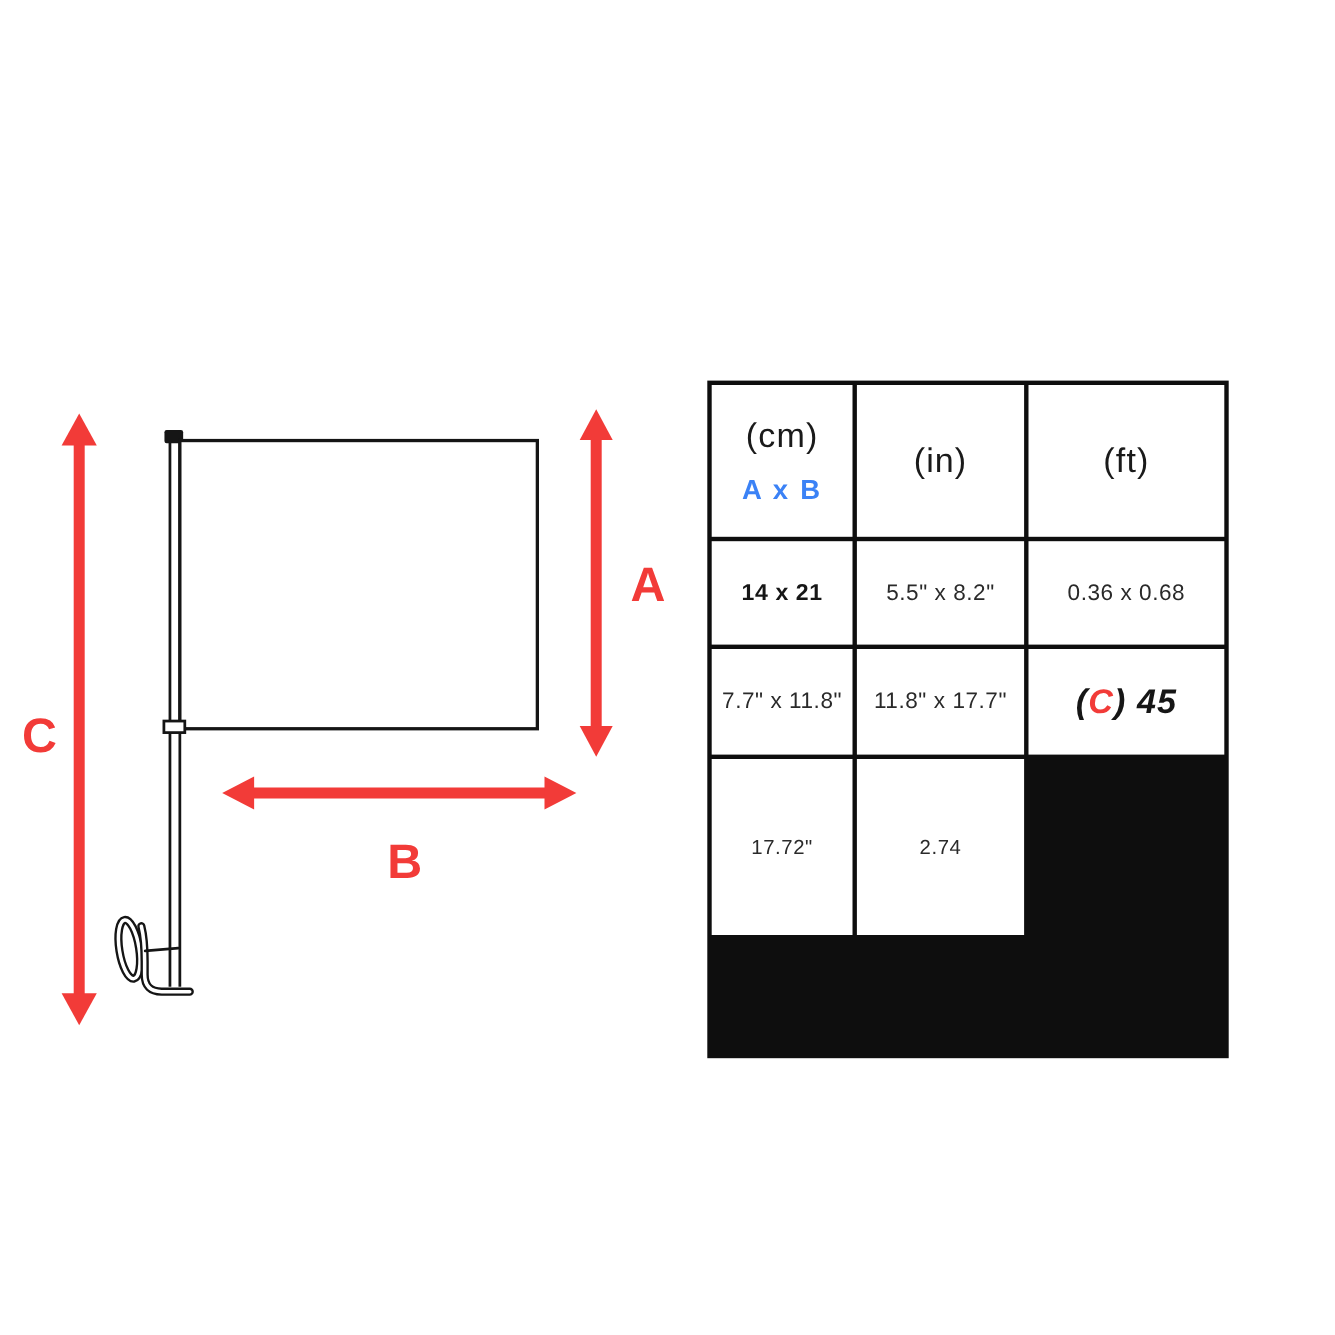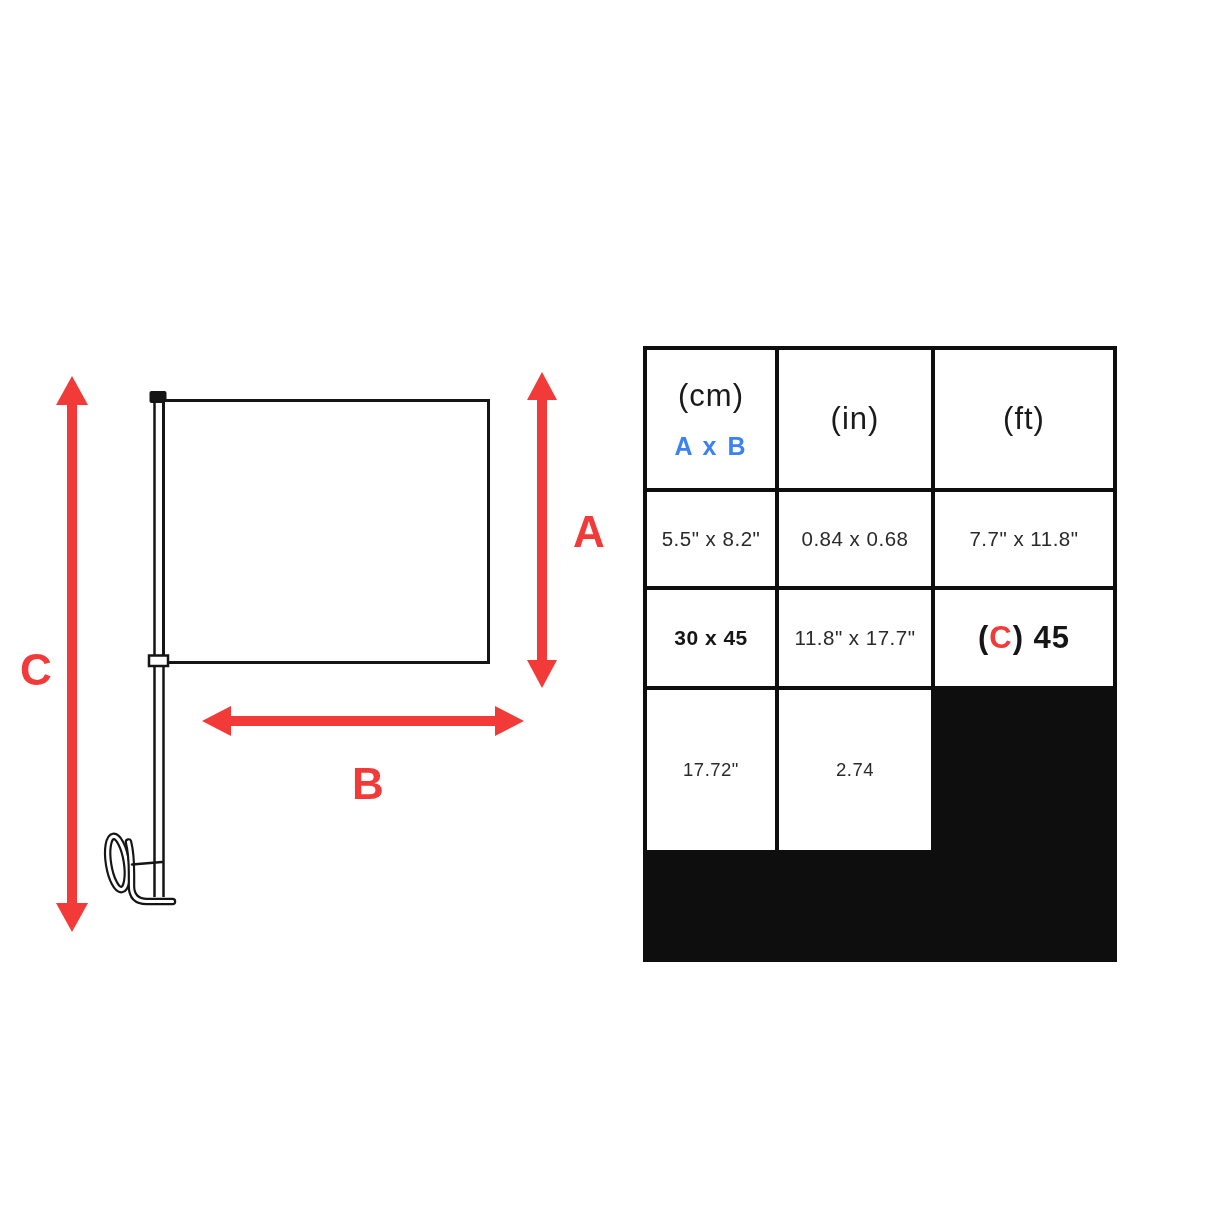--- a/index.html
+++ b/index.html
@@ -45,21 +45,21 @@
     justify-content:center;
     text-align:center;
     color:#1e1e1e;
   }
   .hdr-cm { flex-direction:column; gap:18px; }
   .unit-txt { font-size:31px; color:#1a1a1a; letter-spacing:1px; }
   .axb-txt  { font-size:25px; font-weight:bold; color:#3b82f6; letter-spacing:2px; }
   .dim-txt  { font-size:21px; font-weight:bold; color:#161616; letter-spacing:0.5px; }
   .val-txt  { font-size:20.5px; color:#2a2a2a; letter-spacing:0.5px; }
   .val-sm   { font-size:18.5px; }
-  .c-row-txt { font-size:31px; font-weight:bold; color:#161616; letter-spacing:1px; }
+  .c-row-txt { font-size:31px; font-weight:bold; color:#161616; letter-spacing:1px;font-style:italic; }
   .c-red { color:#f23b38; }
 </style>
 </head>
 <body>
 
 <div class="canvas">
 
   <svg class="diagram" viewBox="0 0 1214 1214">
 
     <g fill="#f23b38" stroke="none">
@@ -110,33 +110,33 @@
       <div class="axb-txt">A x B</div>
     </div>
     <div class="cell">
       <span class="unit-txt">(in)</span>
     </div>
     <div class="cell">
       <span class="unit-txt">(ft)</span>
     </div>
 
     <div class="cell">
+      <span class="dim-txt">14 x 21</span>
+    </div>
+    <div class="cell">
       <span class="val-txt">5.5" x 8.2"</span>
     </div>
     <div class="cell">
-      <span class="val-txt">0.84 x 0.68</span>
+      <span class="val-txt">0.36 x 0.68</span>
     </div>
 
     <div class="cell">
       <span class="val-txt">7.7" x 11.8"</span>
     </div>
 
-    <div class="cell">
-      <span class="dim-txt">30 x 45</span>
-    </div>
     <div class="cell">
       <span class="val-txt">11.8" x 17.7"</span>
     </div>
 
     <div class="cell">
       <span class="c-row-txt"><span>(</span><span class="c-red">C</span><span>) 45</span></span>
     </div>
     <div class="cell">
       <span class="val-txt val-sm">17.72"</span>
     </div>

